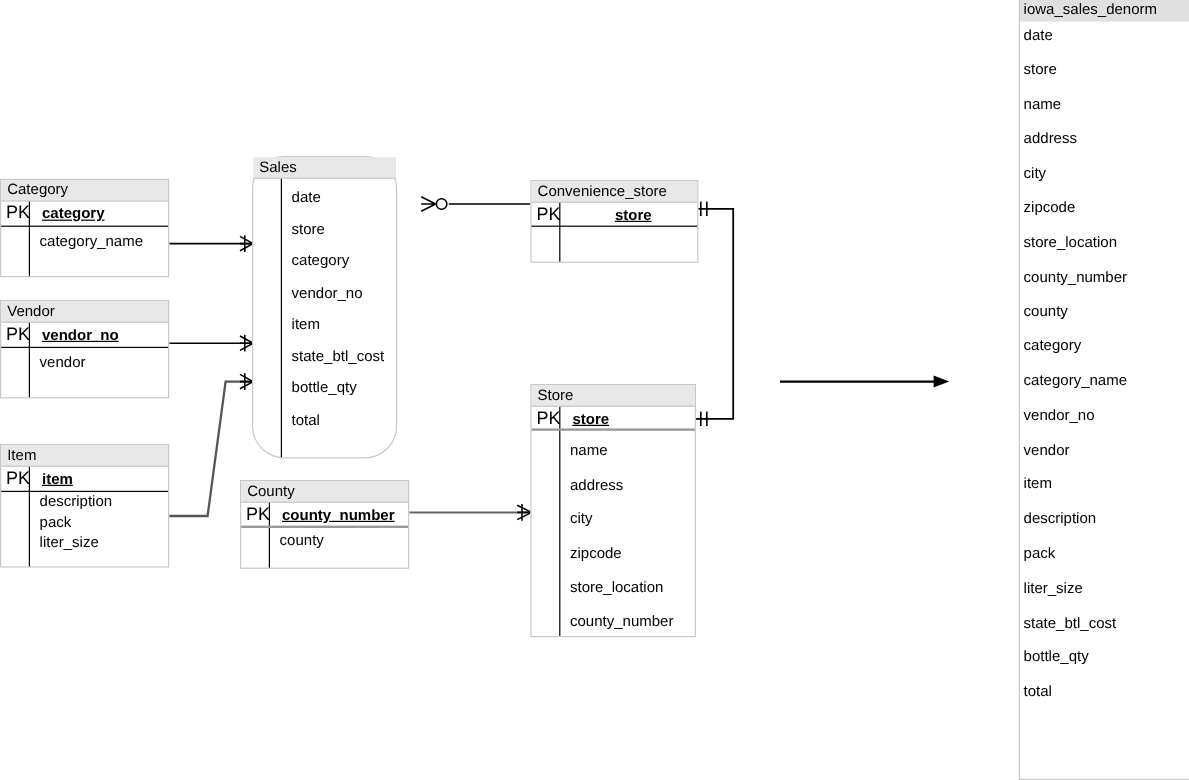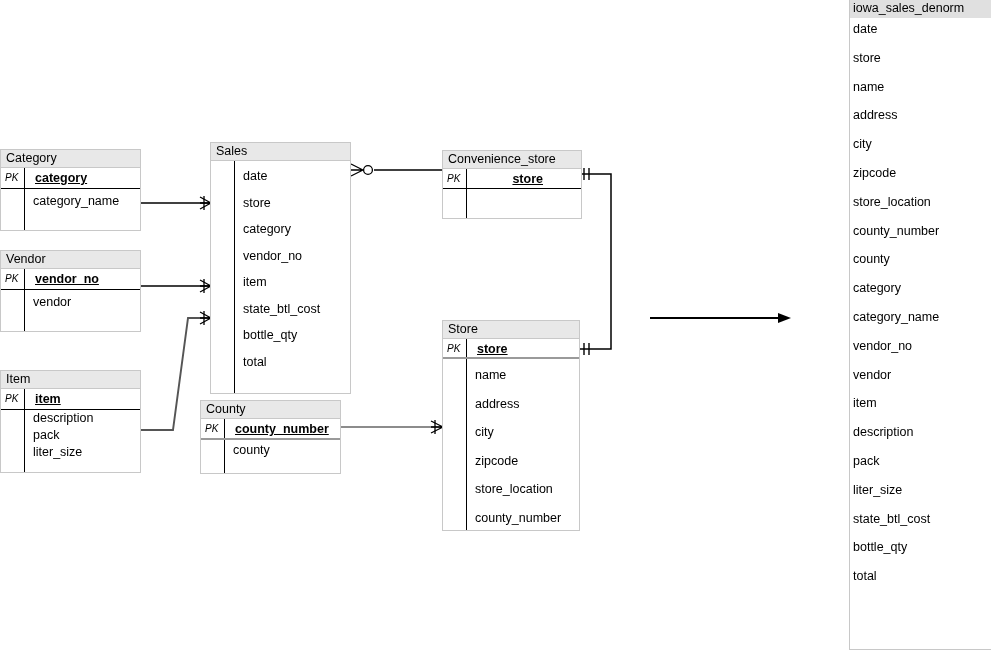--- a/index.html
+++ b/index.html
@@ -63,22 +63,21 @@
     height: 21px;
     line-height: 20px;
     border-bottom: 1.6px solid #000000;
     white-space: nowrap;
   }
   .pk-row.thin-sep { border-bottom: 2px solid #9a9a9a; }
   .pk-tag {
     position: absolute;
     left: 4px;
     top: 0;
-    font-size: 10px;
-    font-style: italic;
+    font-size: 15px;
   }
   .pk-name {
     position: absolute;
     left: 34px;
     top: 0;
     font-weight: bold;
     text-decoration: underline;
     font-size: 12.5px;
   }
   .attr-list { padding: 0; margin: 0; list-style: none; }
@@ -212,21 +211,21 @@
       <span class="pk-name">item</span>
     </div>
     <ul class="attr-list">
       <li class="attr" style="height:17px;line-height:17px;">description</li>
       <li class="attr" style="height:17px;line-height:17px;">pack</li>
       <li class="attr" style="height:17px;line-height:17px;">liter_size</li>
     </ul>
   </div>
 </div>
 
-<div class="entity" style="left:210px; top:142px; width:141px;">
+<div class="entity" style="left:210px; top:130px; width:121px;border-radius:27px;">
   <div class="ent-header">Sales</div>
   <div class="ent-body" style="height:232px;">
     <ul class="attr-list" style="padding-top:3px;">
       <li class="attr" style="height:26.5px;line-height:24px;">date</li>
       <li class="attr" style="height:26.5px;line-height:24px;">store</li>
       <li class="attr" style="height:26.5px;line-height:24px;">category</li>
       <li class="attr" style="height:26.5px;line-height:24px;">vendor_no</li>
       <li class="attr" style="height:26.5px;line-height:24px;">item</li>
       <li class="attr" style="height:26.5px;line-height:24px;">state_btl_cost</li>
       <li class="attr" style="height:26.5px;line-height:24px;">bottle_qty</li>

